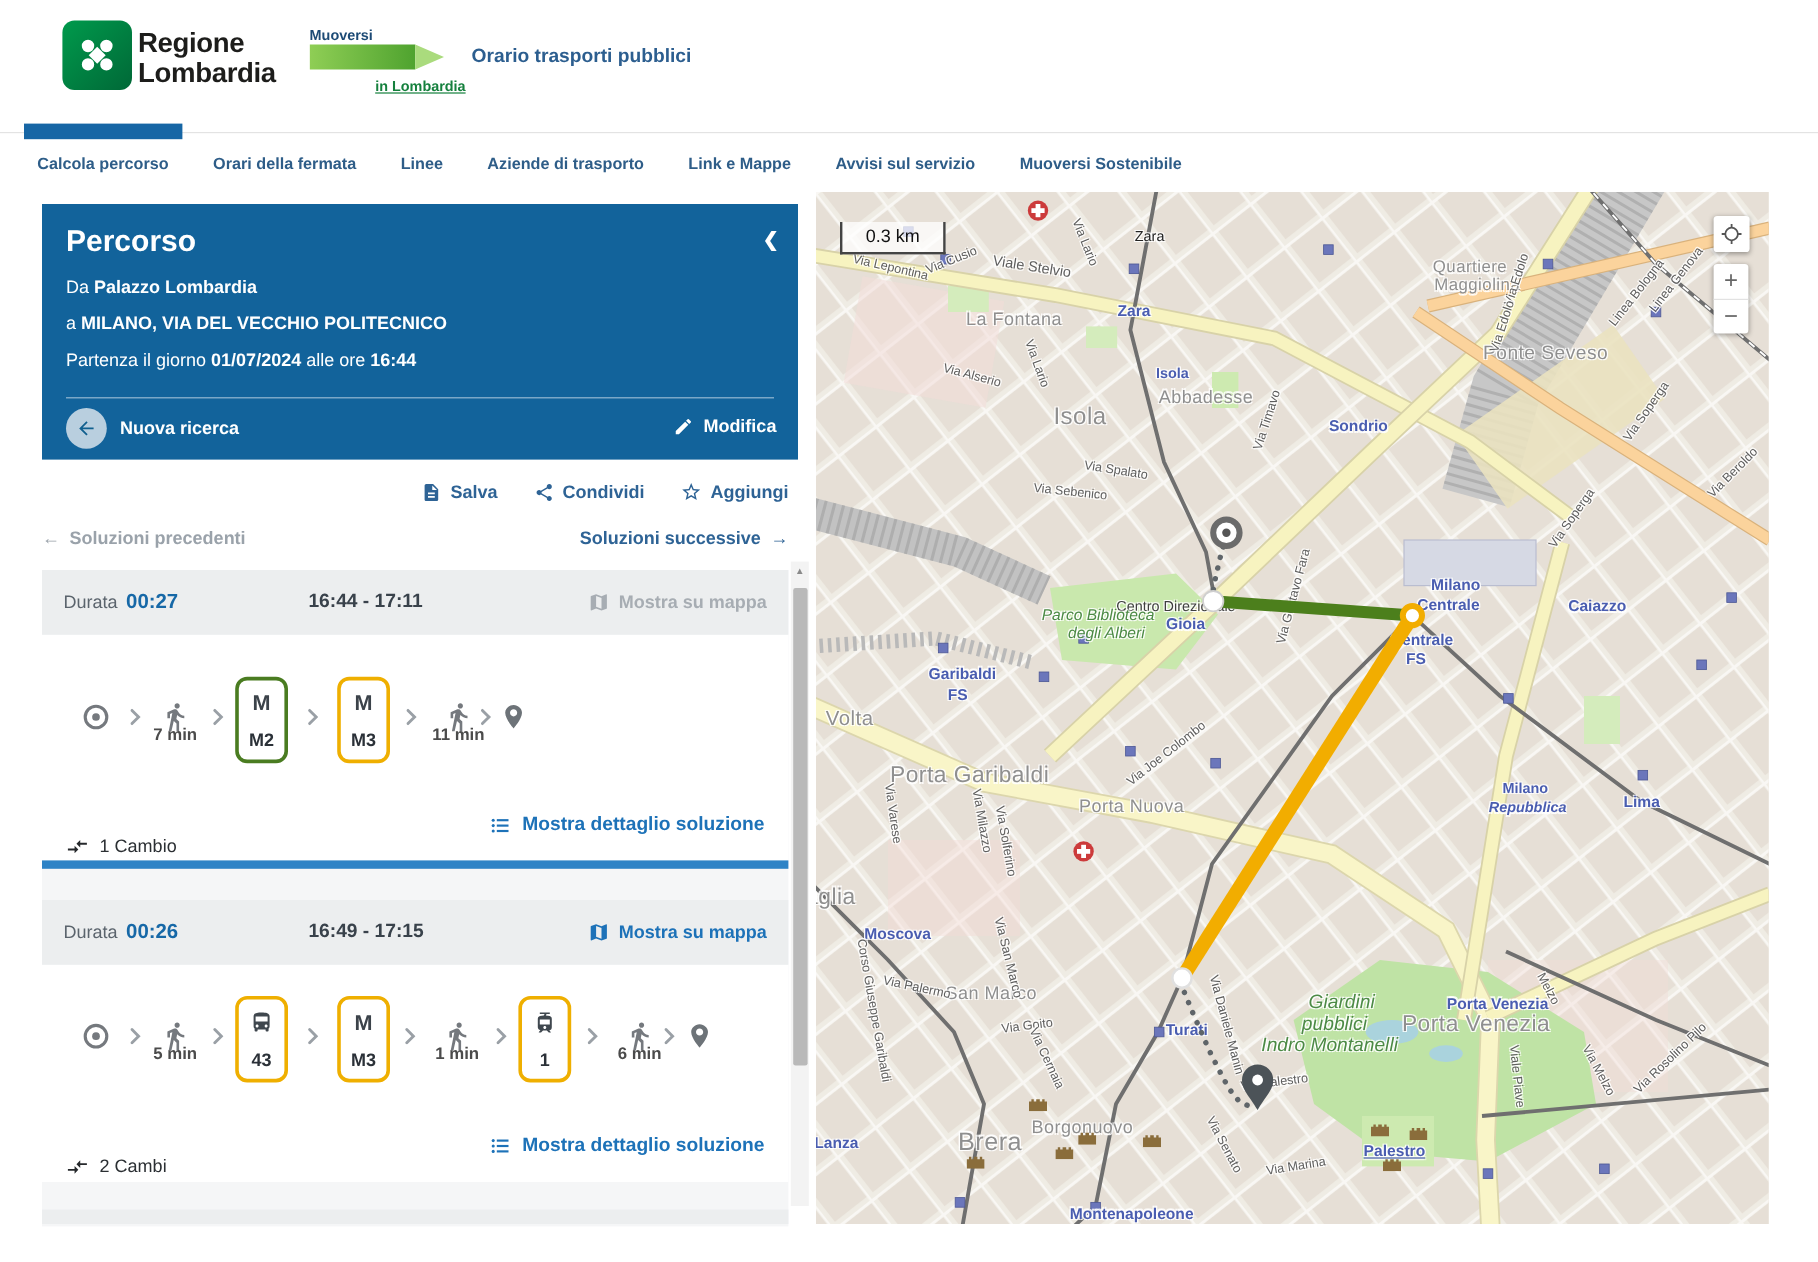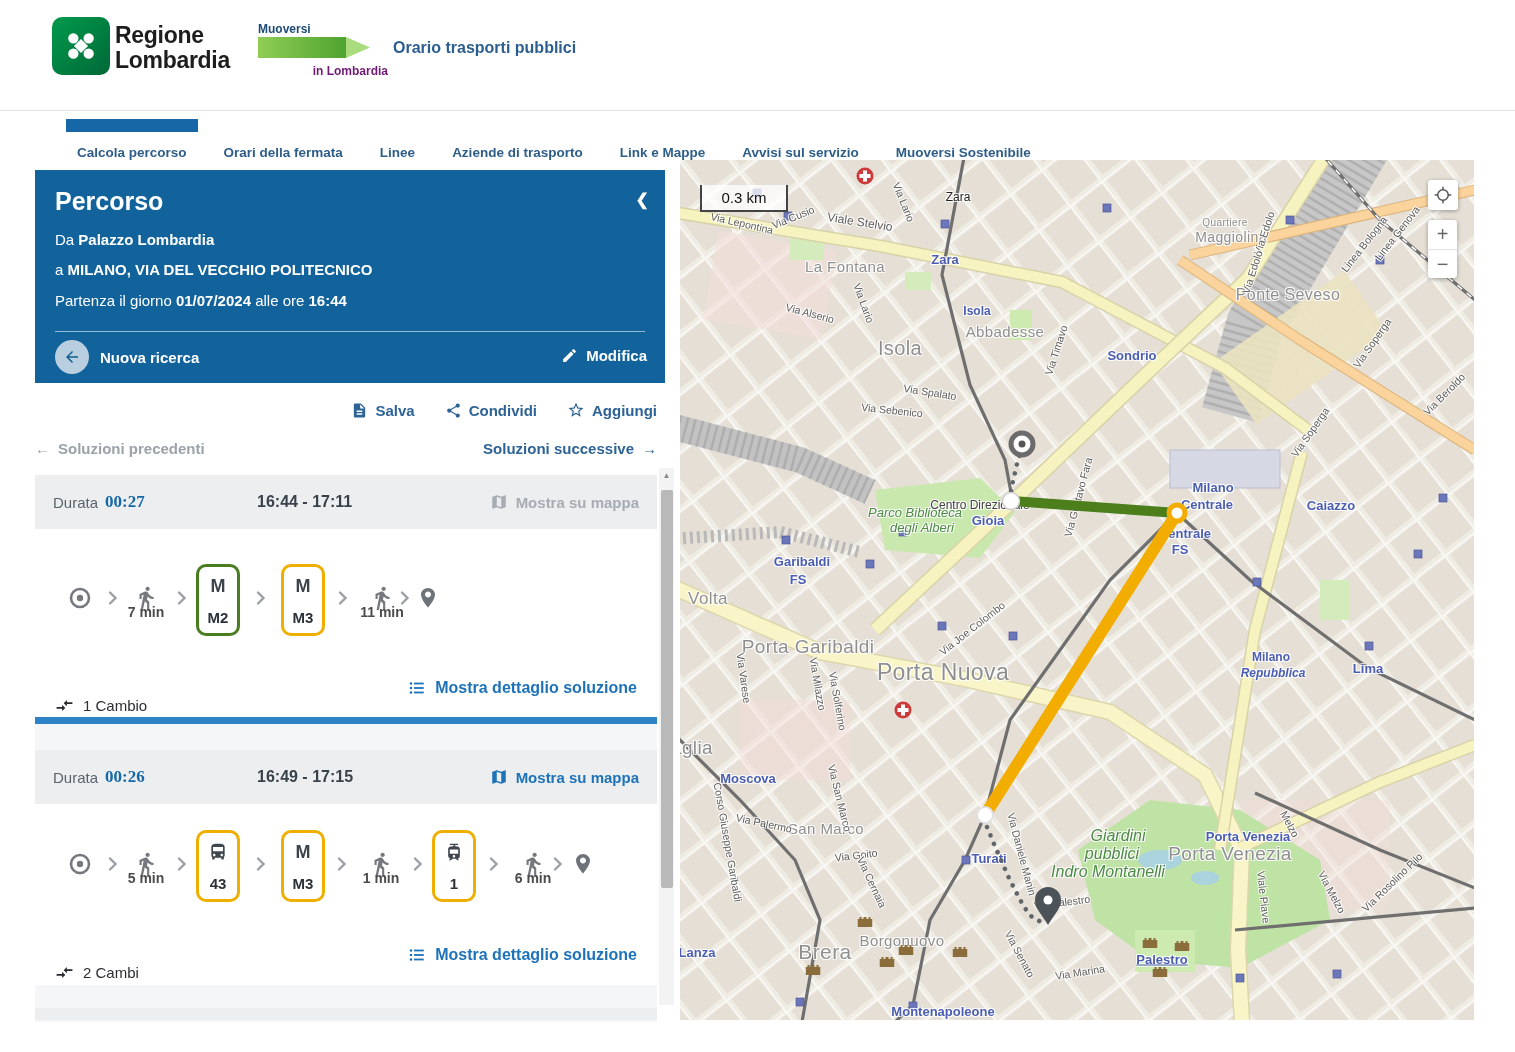--- a/index.html
+++ b/index.html
@@ -6,26 +6,26 @@
   body{font-family:"Liberation Sans",sans-serif;color:#333;}
   .page{position:relative;width:1515px;height:1052px;overflow:hidden;background:#fff;}
 
   
   .hdr{position:absolute;left:0;top:0;width:100%;height:110px;background:#fff;}
   .logo-box{position:absolute;left:52px;top:17px;width:58px;height:58px;border-radius:10px;
     background:linear-gradient(135deg,#009a4c,#006837);display:flex;align-items:center;justify-content:center;}
   .logo-txt{position:absolute;left:115px;top:23px;font-size:23px;line-height:25px;font-weight:600;color:#1d1d1b;letter-spacing:-0.3px;}
   .brand{position:absolute;left:258px;top:22px;width:130px;}
   .brand .t{font-size:12px;font-weight:700;color:#1c4a75;}
-  .brand .b{font-size:12px;font-weight:700;color:#701a75;text-align:right;margin-top:1px;}
+  .brand .b{font-size:12px;font-weight:700;color:#15803d;text-align:right;margin-top:1px;text-decoration:underline;}
   .app-title{position:absolute;left:393px;top:39px;font-size:16px;font-weight:700;color:#2c5e8f;}
 
   
   .nav{position:absolute;left:0;top:110px;width:100%;height:50px;border-top:1px solid #e3e3e3;background:#fff;}
-  .nav ul{list-style:none;margin:16px;padding:0 0 0 50px;display:flex;gap:15px;height:50px;align-items:center;}
+  .nav ul{list-style:none;margin:0;padding:0 0 0 20px;display:flex;gap:15px;height:50px;align-items:center;}
   .nav li{position:relative;padding:0 11px;font-size:13.5px;font-weight:700;color:#2e5d88;cursor:pointer;white-space:nowrap;}
   .nav li.active::before{content:"";position:absolute;left:0;right:0;top:-26px;height:13px;background:#1766a5;}
 
   
   .panel-col{position:absolute;left:35px;top:170px;width:640px;}
   .bluebox{position:absolute;left:0;top:0;width:630px;height:213px;background:#12639b;color:#fff;}
   .bluebox .title{position:absolute;left:20px;top:17px;font-size:25px;font-weight:600;}
   .bluebox .collapse{position:absolute;right:16px;top:20px;font-size:16px;font-weight:700;color:#fff;cursor:pointer;}
   .bluebox .line{position:absolute;left:20px;font-size:15px;}
   .bluebox .line b{font-weight:700;}
@@ -43,21 +43,21 @@
   .pager{position:absolute;left:0;top:263px;width:622px;height:30px;display:flex;justify-content:space-between;align-items:center;}
   .pager .prev{color:#9aa2aa;font-size:15px;font-weight:700;display:flex;gap:8px;align-items:center;}
   .pager .next{color:#2e6395;font-size:15px;font-weight:700;display:flex;gap:8px;align-items:center;cursor:pointer;}
 
   .cards-bg{position:absolute;left:0;top:305px;width:622px;height:547px;background:#f5f6f7;}
   .card{position:absolute;left:0;width:622px;background:#fff;}
   .card1{top:305px;height:249px;}
   .card2{top:580px;height:235px;}
   .card-head{height:54px;background:#eceeef;display:flex;align-items:center;padding:0 18px;box-sizing:border-box;}
   .dur-lab{font-size:15px;color:#5b646d;}
-  .dur-val{font-size:17px;font-weight:700;color:#1668a7;margin-left:7px;font-family:Liberation Serif, serif;}
+  .dur-val{font-size:17px;font-weight:700;color:#1668a7;margin-left:7px;}
   .timerange{font-size:16px;font-weight:700;color:#39424b;position:absolute;left:222px;}
   .showmap{position:absolute;right:18px;display:flex;align-items:center;gap:8px;font-size:15px;font-weight:700;}
   .showmap.on{color:#1d72b8;cursor:pointer;} .showmap.off{color:#a7adb3;}
   .legrow{position:absolute;left:0;right:0;}
   .card1 .legrow{top:125px;} .card2 .legrow{top:116px;}
   .lg{position:absolute;transform:translate(-50%,-50%);}
   .lg .minlab{position:absolute;top:21px;left:50%;transform:translateX(-50%);font-size:14px;font-weight:700;color:#4b4b4b;white-space:nowrap;}
   .badge{width:44px;height:72px;box-sizing:border-box;border:3.5px solid;border-radius:10px;background:#fff;
     display:flex;flex-direction:column;align-items:center;justify-content:space-between;padding:8px 0 7px;}
   .badge.green{border-color:#4a7c21;} .badge.yellow{border-color:#efaf00;}
@@ -485,29 +485,29 @@
         <span class="ml bl" style="left: 591px; top: 497px; font-size: 12px; transform: translate(-50%, -50%);">Milano</span>
         <span class="ml bl" style="left: 593px; top: 513px; font-size: 12px; transform: translate(-50%, -50%); font-style: italic;">Repubblica</span>
         <span class="ml bl" style="left: 651px; top: 345px; transform: translate(-50%, -50%);">Caiazzo</span>
         <span class="ml bl" style="left: 688px; top: 508px; transform: translate(-50%, -50%);">Lima</span>
         <span class="ml bl" style="left: 309px; top: 698px; transform: translate(-50%, -50%);">Turati</span>
         <span class="ml bl" style="left: 68px; top: 618px; transform: translate(-50%, -50%);">Moscova</span>
         <span class="ml bl" style="left: 17px; top: 792px; transform: translate(-50%, -50%);">Lanza</span>
         <span class="ml bl" style="left: 263px; top: 851px; transform: translate(-50%, -50%);">Montenapoleone</span>
         <span class="ml bl" style="left: 482px; top: 799px; transform: translate(-50%, -50%); text-decoration: underline;">Palestro</span>
         <span class="ml bl" style="left: 568px; top: 676px; transform: translate(-50%, -50%);">Porta Venezia</span>
-        <span class="ml ar" style="left: 545px; top: 62px; font-size: 10px; transform: translate(-50%, -50%);">Quartiere</span>
+        <span class="ml ar" style="left: 545px; top: 62px; font-size: 14px; transform: translate(-50%, -50%);">Quartiere</span>
         <span class="ml ar" style="left: 551px; top: 77px; font-size: 14px; transform: translate(-50%, -50%);">Maggiolina</span>
         <span class="ml ar" style="left: 608px; top: 135px; font-size: 16px; transform: translate(-50%, -50%);">Ponte Seveso</span>
         <span class="ml ar" style="left: 165px; top: 106px; font-size: 15px; transform: translate(-50%, -50%);">La Fontana</span>
         <span class="ml ar" style="left: 220px; top: 188px; font-size: 20px; transform: translate(-50%, -50%);">Isola</span>
         <span class="ml ar" style="left: 325px; top: 171px; font-size: 15px; transform: translate(-50%, -50%);">Abbadesse</span>
         <span class="ml ar" style="left: 28px; top: 439px; font-size: 17px; transform: translate(-50%, -50%);">Volta</span>
         <span class="ml ar" style="left: 128px; top: 487px; font-size: 19px; transform: translate(-50%, -50%);">Porta Garibaldi</span>
-        <span class="ml ar" style="left: 263px; top: 512px; font-size: 23px; transform: translate(-50%, -50%);">Porta Nuova</span>
+        <span class="ml ar" style="left: 263px; top: 512px; font-size: 15px; transform: translate(-50%, -50%);">Porta Nuova</span>
         <span class="ml ar" style="left: 12px; top: 588px; font-size: 19px; transform: translate(-50%, -50%);">aglia</span>
         <span class="ml ar" style="left: 146px; top: 668px; font-size: 15px; transform: translate(-50%, -50%);">San Marco</span>
         <span class="ml ar" style="left: 145px; top: 792px; font-size: 21px; transform: translate(-50%, -50%);">Brera</span>
         <span class="ml ar" style="left: 222px; top: 780px; font-size: 15px; transform: translate(-50%, -50%);">Borgonuovo</span>
         <span class="ml ar" style="left: 550px; top: 694px; font-size: 19px; transform: translate(-50%, -50%);">Porta Venezia</span>
         <span class="ml bk" style="left: 278px; top: 37px; transform: translate(-50%, -50%);">Zara</span>
         <span class="ml dk" style="left: 300px; top: 345px; transform: translate(-50%, -50%);">Centro Direzionale</span>
         <span class="ml st" style="left: 180px; top: 62px; font-size: 12px; transform: translate(-50%, -50%) rotate(9deg);">Viale Stelvio</span>
         <span class="ml st" style="left: 62px; top: 63px; transform: translate(-50%, -50%) rotate(13deg);">Via Lepontina</span>
         <span class="ml st" style="left: 113px; top: 57px; transform: translate(-50%, -50%) rotate(-22deg);">Via Cusio</span>

